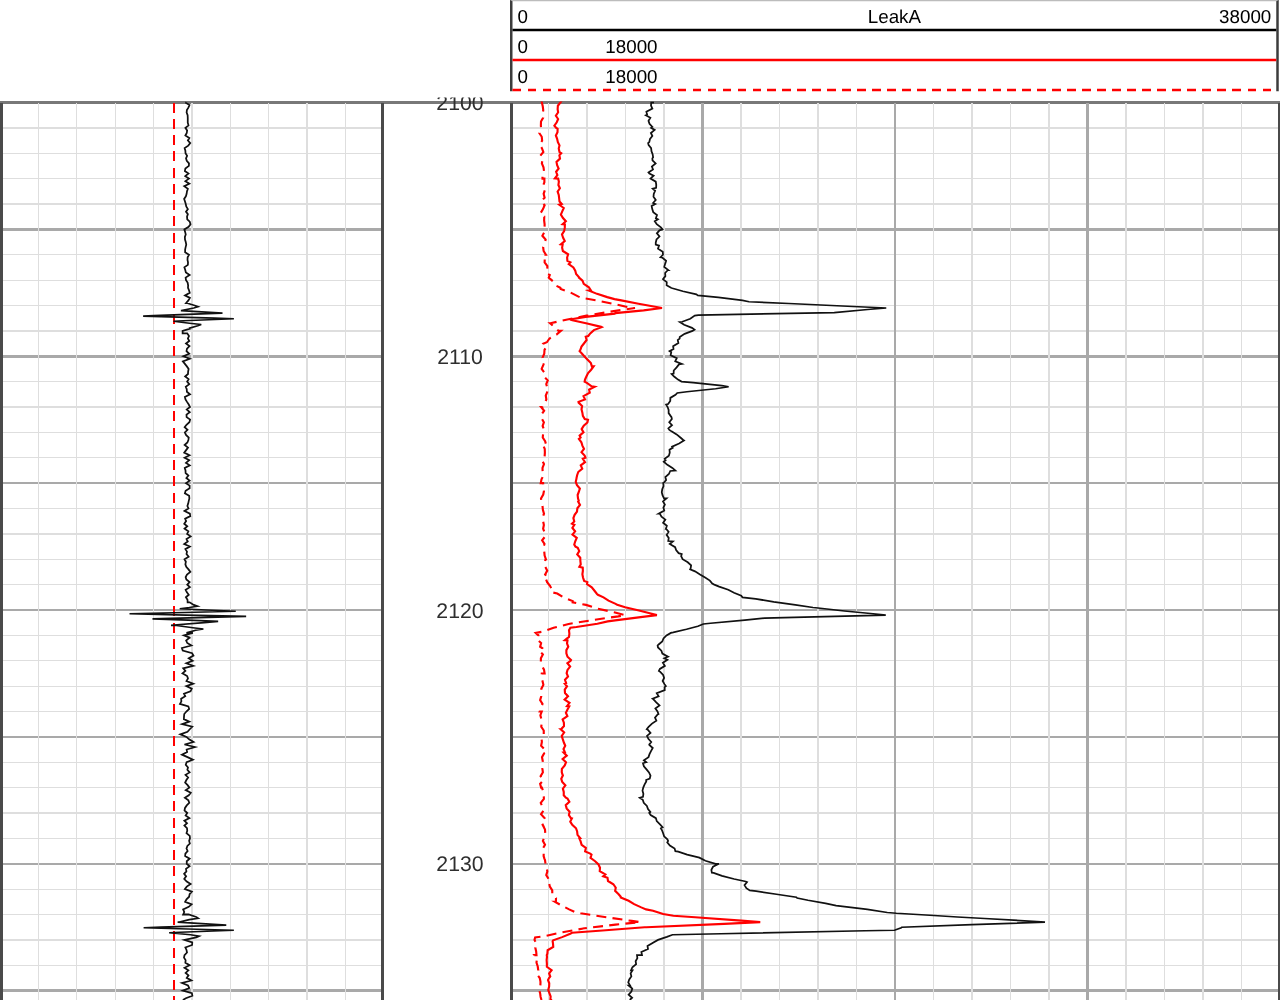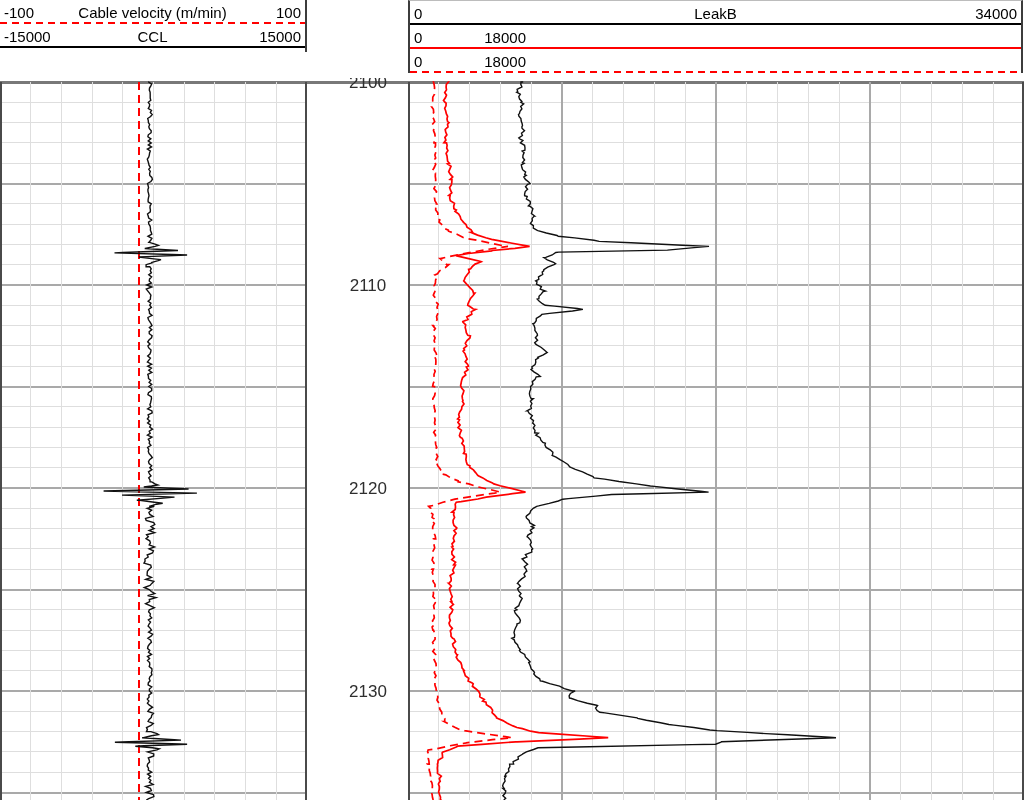--- a/index.html
+++ b/index.html
@@ -16,38 +16,26 @@
   .htitle{flex:1;text-align:center;}
   .hmax{padding-right:4px;min-width:56px;text-align:right;}
   #log-svg{position:absolute;left:0;top:78px;}
   .depth-label{font-family:"Liberation Sans",sans-serif;}
 </style>
 </head>
 <body>
 
 <div class="stage">
 
-  <div class="hdr-left">
-    <div class="hrow line-red-dashed">
-      <span class="hmin">-100</span>
-      <span class="htitle">Cable velocity (m/min)</span>
-      <span class="hmax">100</span>
-    </div>
-    <div class="hrow line-black-solid">
-      <span class="hmin">-15000</span>
-      <span class="htitle">CCL</span>
-      <span class="hmax">15000</span>
-    </div>
-  </div>
 
   <div class="hdr-right">
     <div class="hrow line-black-solid">
       <span class="hmin">0</span>
-      <span class="htitle">LeakB</span>
-      <span class="hmax">34000</span>
+      <span class="htitle">LeakA</span>
+      <span class="hmax">38000</span>
     </div>
     <div class="hrow line-red-solid">
       <span class="hmin">0</span>
       <span class="hmax">18000</span>
     </div>
     <div class="hrow line-red-dashed">
       <span class="hmin">0</span>
       <span class="hmax">18000</span>
     </div>
   </div>

